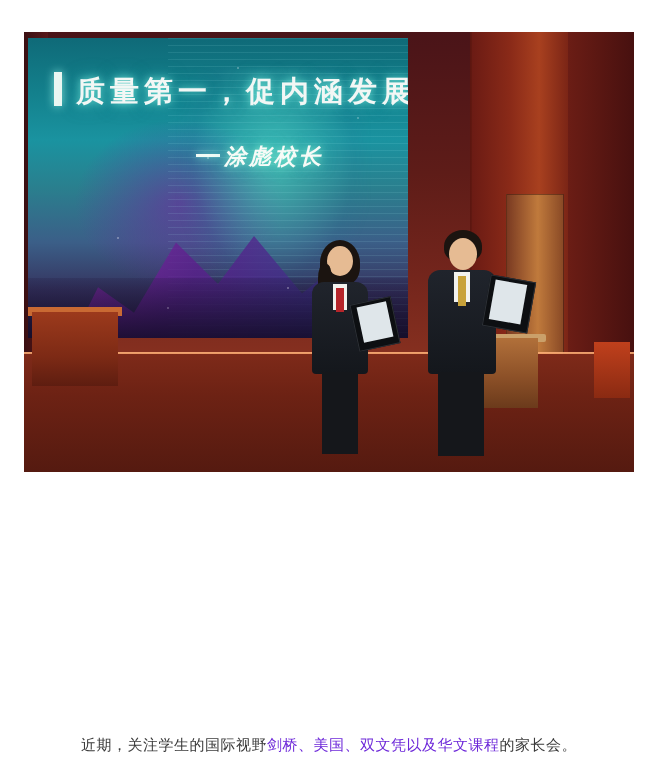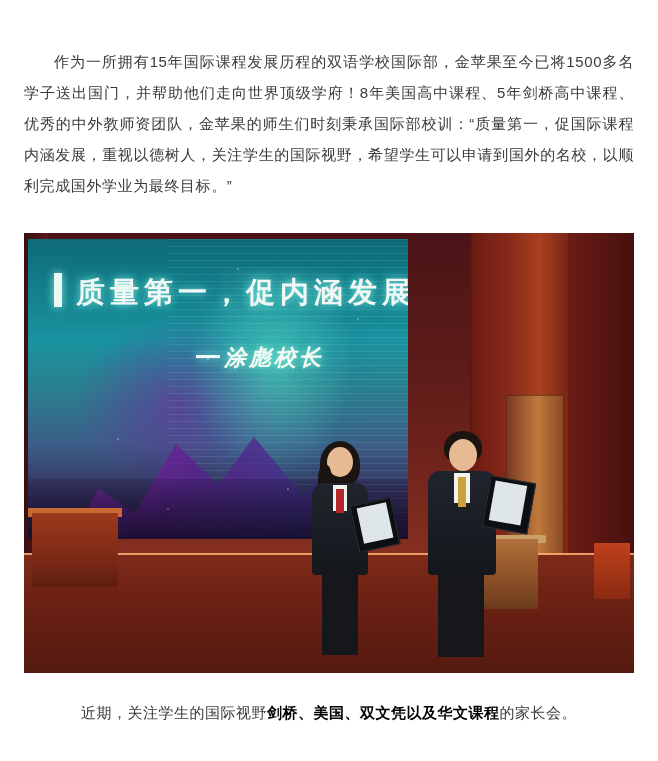--- a/index.html
+++ b/index.html
@@ -266,30 +266,29 @@
     left: 24px;
     top: 700px;
     width: 610px;
     font-size: 15px;
     line-height: 26px;
     letter-spacing: 0.5px;
     color: #3a3a3a;
     text-align: center;
   }
   .caption b {
-    font-weight: bold;
-    color: #000000;
+    font-weight: normal;
+    color: #6d28d9;
   }
 </style>
 </head>
 <body>
 
 <div class="page">
 
-  <p class="intro-paragraph">作为一所拥有15年国际课程发展历程的双语学校国际部，金苹果至今已将1500多名学子送出国门，并帮助他们走向世界顶级学府！8年美国高中课程、5年剑桥高中课程、优秀的中外教师资团队，金苹果的师生们时刻秉承国际部校训：“质量第一，促国际课程内涵发展，重视以德树人，关注学生的国际视野，希望学生可以申请到国外的名校，以顺利完成国外学业为最终目标。”</p>
 
   <div class="figure">
     <div class="stage-photo">
 
       <div class="stage-wall-left"></div>
       <div class="stage-wall-right"></div>
       <div class="pillar"></div>
       <div class="curtain-right"></div>
       <div class="door"></div>
 

